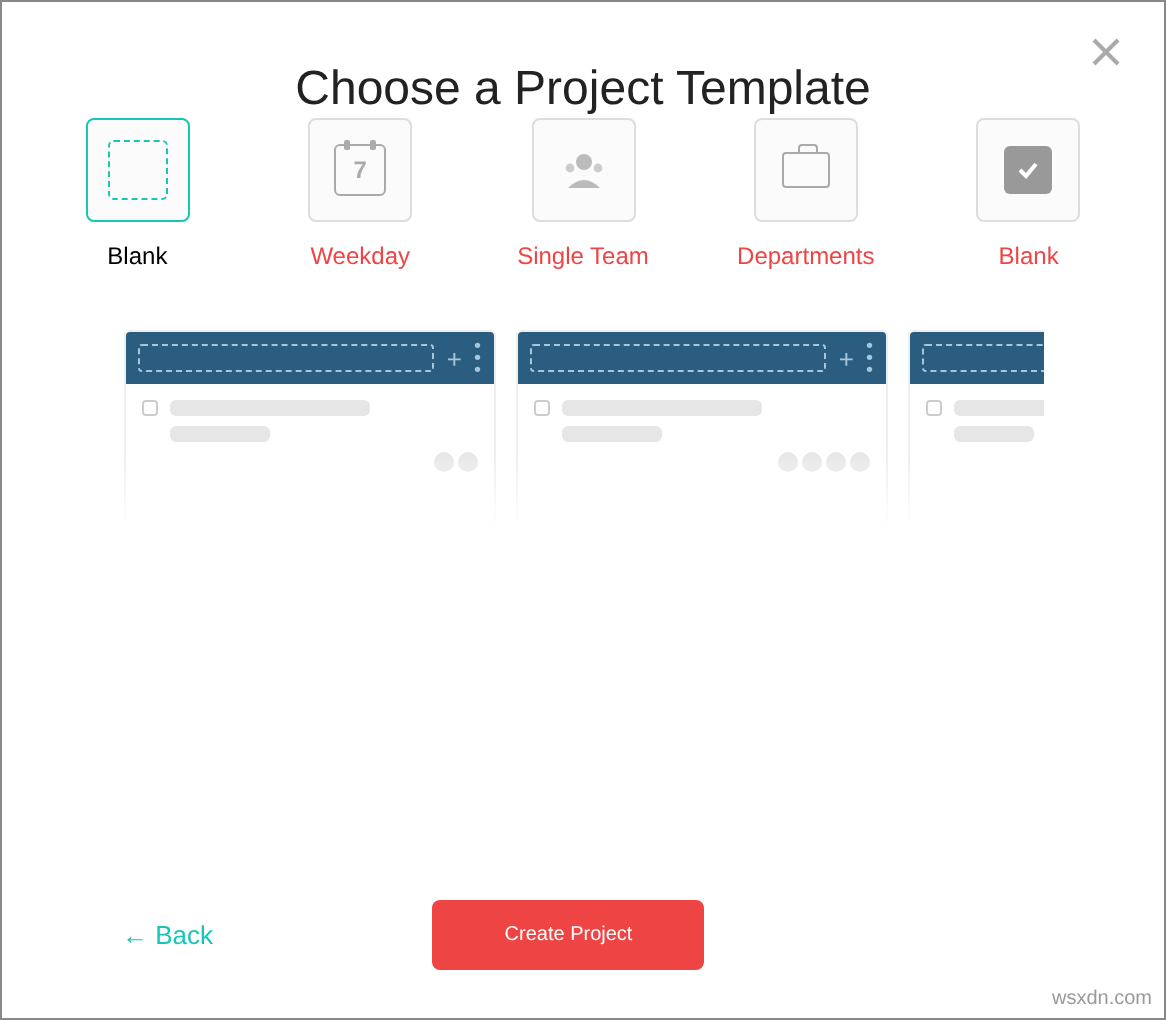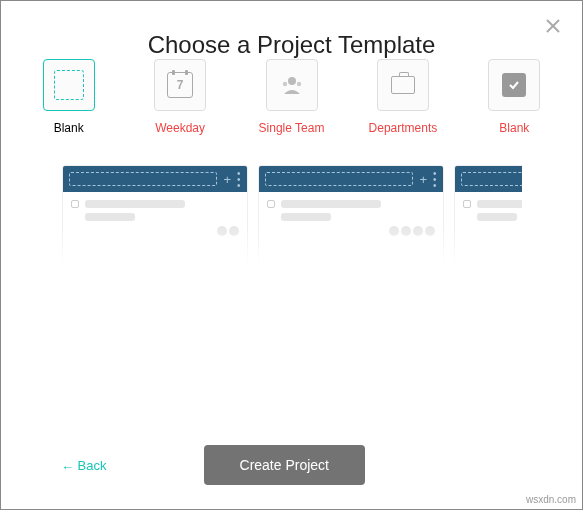--- a/index.html
+++ b/index.html
@@ -107,22 +107,22 @@
     .row{display:flex;align-items:center;gap:6px;margin-bottom:5px;}
     .chk{width:8px;height:8px;border:1px solid #ccc;border-radius:2px;}
     .bar{height:8px;background:#e6e6e6;border-radius:3px;}
     .footer{
       margin-top:auto;
       display:flex;align-items:center;justify-content:space-between;
       padding: 10px 30px 0;
     }
     .back{color:#18c6b8;font-size:13px;cursor:pointer;}
     .create{
-      background:#737373;color:#fff;border:none;
-      padding:12px 36px;border-radius:4px;font-size:14px;cursor:pointer;
+      background:#ef4444;color:#fff;border:none;
+      padding:12px 36px;border-radius:4px;font-size:10px;cursor:pointer;
       margin:0 auto;
     }
     .spacer{width:60px;}
     .watermark{position:absolute;bottom:4px;right:6px;font-size:10px;color:#999;}
     
     .ic-blank{width:30px;height:30px;border:1.5px dashed #18c6b8;border-radius:3px;}
     .ic-cal{width:26px;height:26px;border:1.5px solid #aaa;border-radius:3px;display:flex;align-items:center;justify-content:center;font-size:12px;color:#aaa;font-weight:600;position:relative;}
     .ic-cal::before{content:'';position:absolute;top:-3px;left:4px;width:3px;height:5px;background:#aaa;border-radius:1px;}
     .ic-cal::after{content:'';position:absolute;top:-3px;right:4px;width:3px;height:5px;background:#aaa;border-radius:1px;}
     .ic-brief{width:24px;height:18px;border:1.5px solid #aaa;border-radius:2px;position:relative;}

